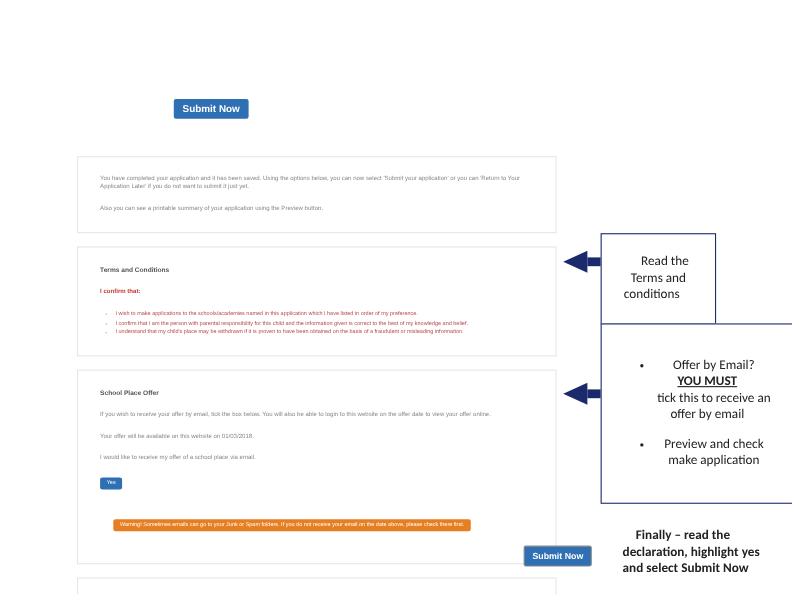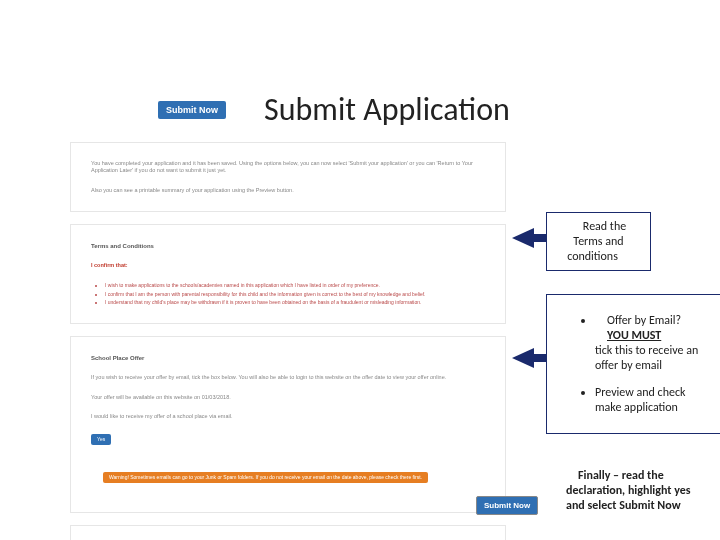--- a/index.html
+++ b/index.html
@@ -39,26 +39,26 @@
     background:#2f6fb3; color:#fff; font-size:8px; font-weight:bold;
     padding:4px 7px; border-radius:2px; display:inline-block;
     position: absolute; left: 440px; top: 460px;
     border:1px solid #888;
   }
 
   .callout {
     position: absolute;
     border: 1.5px solid #1a2a6c;
     background: #fff;
-    padding: 6px 8px;
+    padding: 18px 8px;
     font-size: 12px;
     line-height: 1.25;
     font-family: 'Calibri', Arial, sans-serif;
   }
-  .callout ul { list-style: disc; padding-left: 16px; }
+  .callout ul { list-style: disc; padding-left: 16px; text-align: center; }
   .callout .you-must { font-weight: bold; text-decoration: underline; }
   .arrow-left {
     position:absolute;
     width:0;height:0;
     border-top:10px solid transparent;
     border-bottom:10px solid transparent;
     border-right:22px solid #1a2a6c;
   }
   .arrow-left::after{
     content:"";position:absolute;left:22px;top:-4px;
@@ -71,21 +71,20 @@
   .callout2 { left: 510px; top: 258px; width: 190px; }
   .arrow2   { left: 476px; top: 312px; }
 
   .callout3 { left: 522px; top: 426px; width: 160px; border: none; }
 </style>
 </head>
 <body>
 
 <div class="title-row">
   <span class="submit-now-btn">Submit Now</span>
-  <span class="page-title">Submit Application</span>
 </div>
 
 <div class="screenshot-stack">
 
   <div class="panel">
     <div>You have completed your application and it has been saved. Using the options below, you can now select 'Submit your application' or you can 'Return to Your Application Later' if you do not want to submit it just yet.</div>
     <div style="margin-top:4px">Also you can see a printable summary of your application using the Preview button.</div>
   </div>
 
   <div class="panel">

